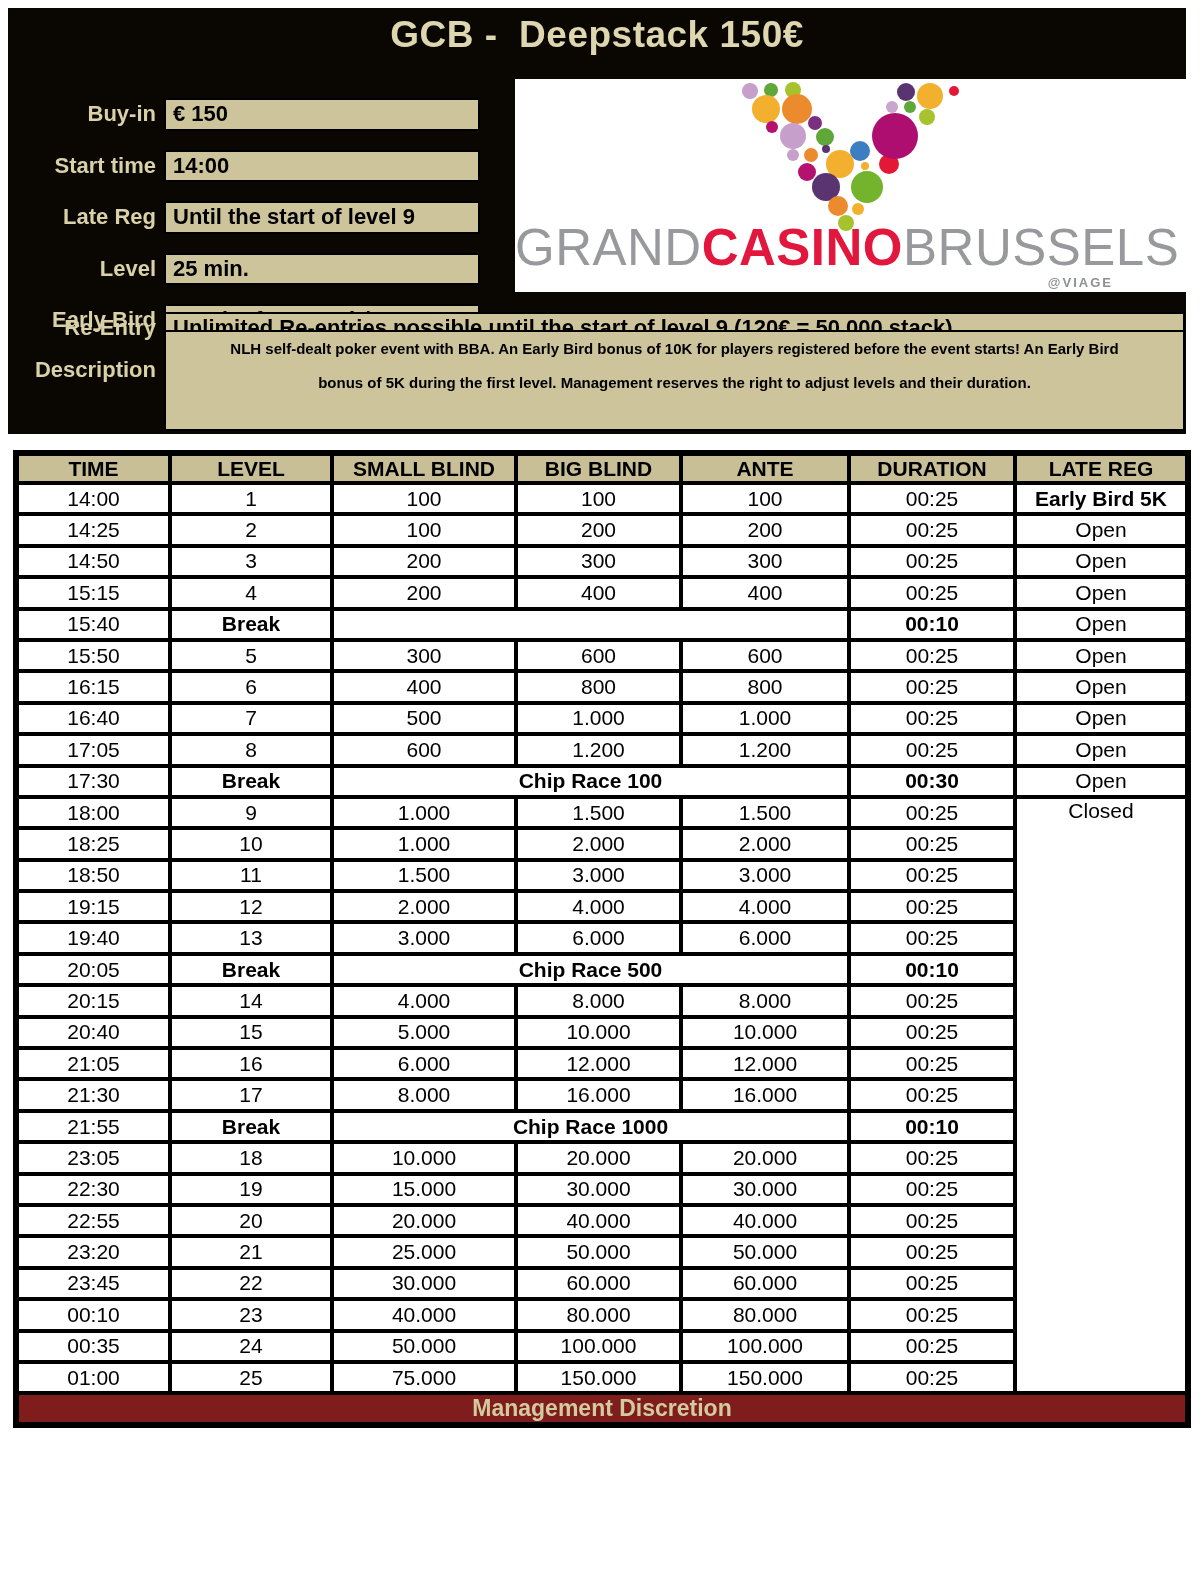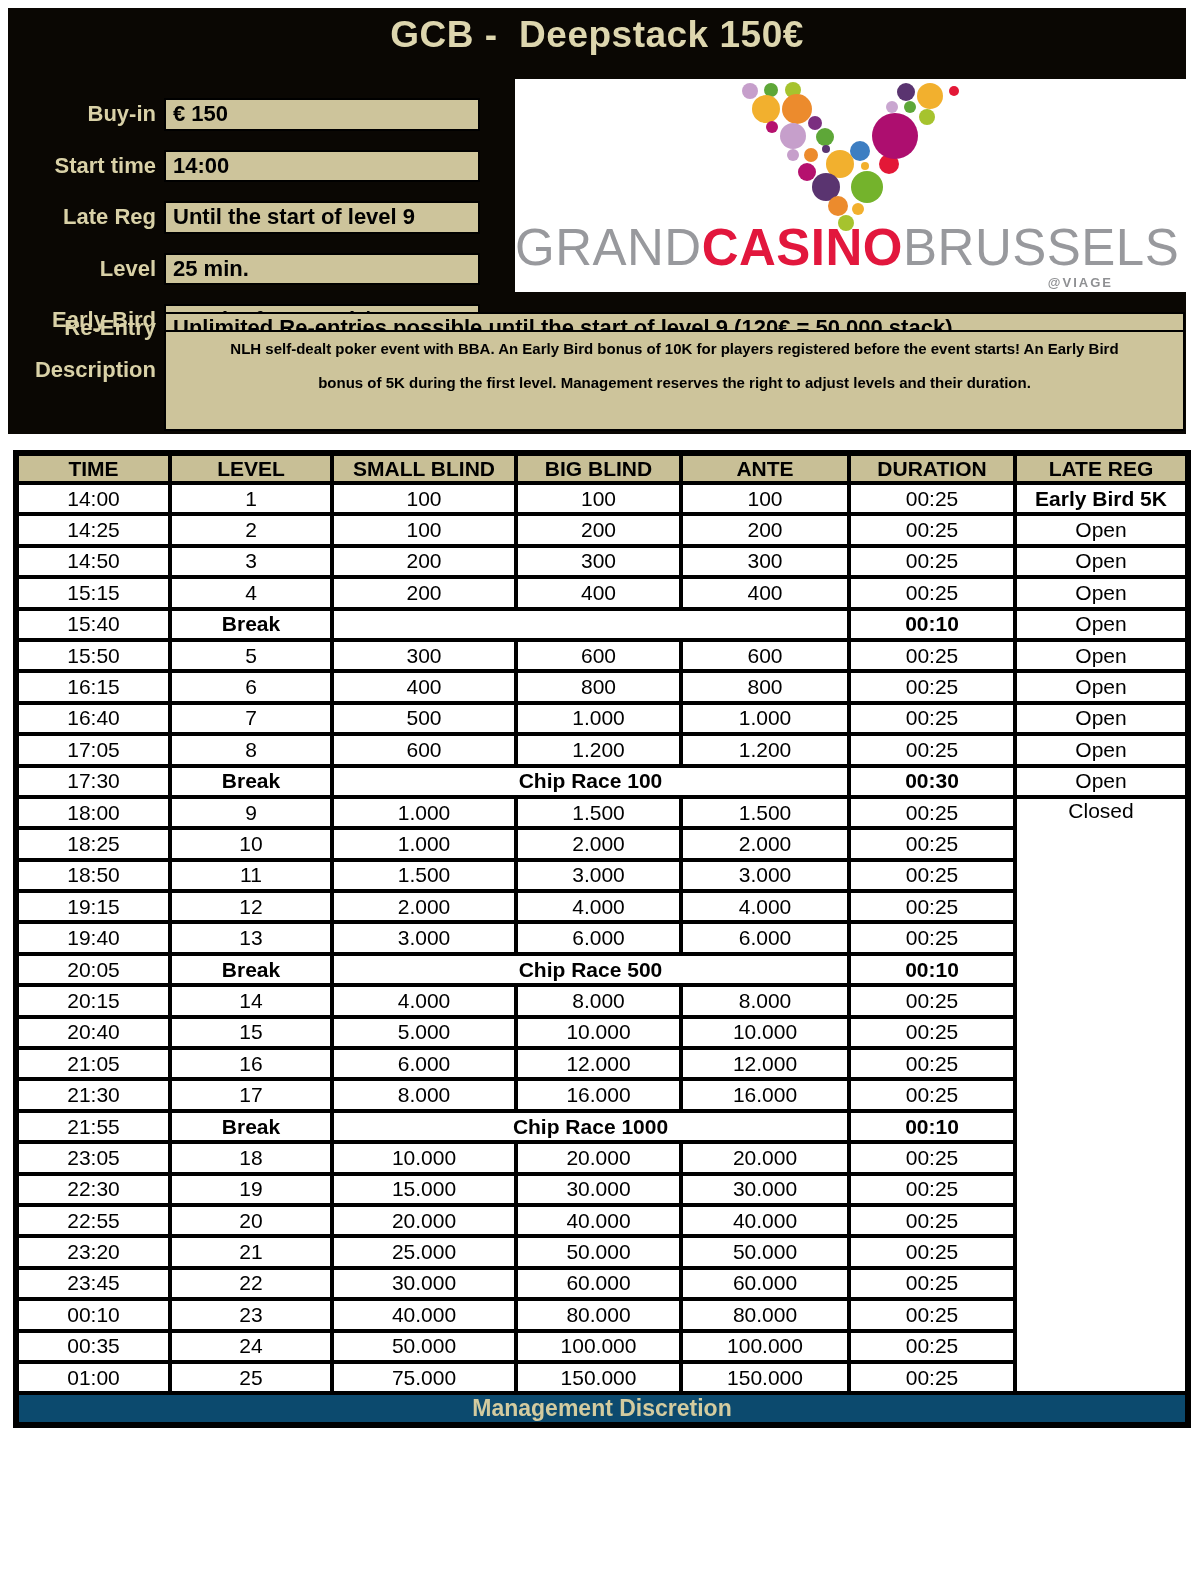--- a/index.html
+++ b/index.html
@@ -90,21 +90,21 @@
   }
   table.structure td { background:#ffffff; }
   td.tan { background:#c8bf96; }
   td.bold { font-weight:bold; }
   td.closed {
     background:#b4b4b4;
     vertical-align:top;
     padding-top:3px;
   }
   tfoot td.footer-bar {
-    background:#0c4a6e;
+    background:#7f1d1d;
     color:#d3cb9f;
     font-weight:bold;
     font-size:23px;
     height:28px;
     border:4px solid #000;
   }
 </style>
 </head>
 <body>
 

